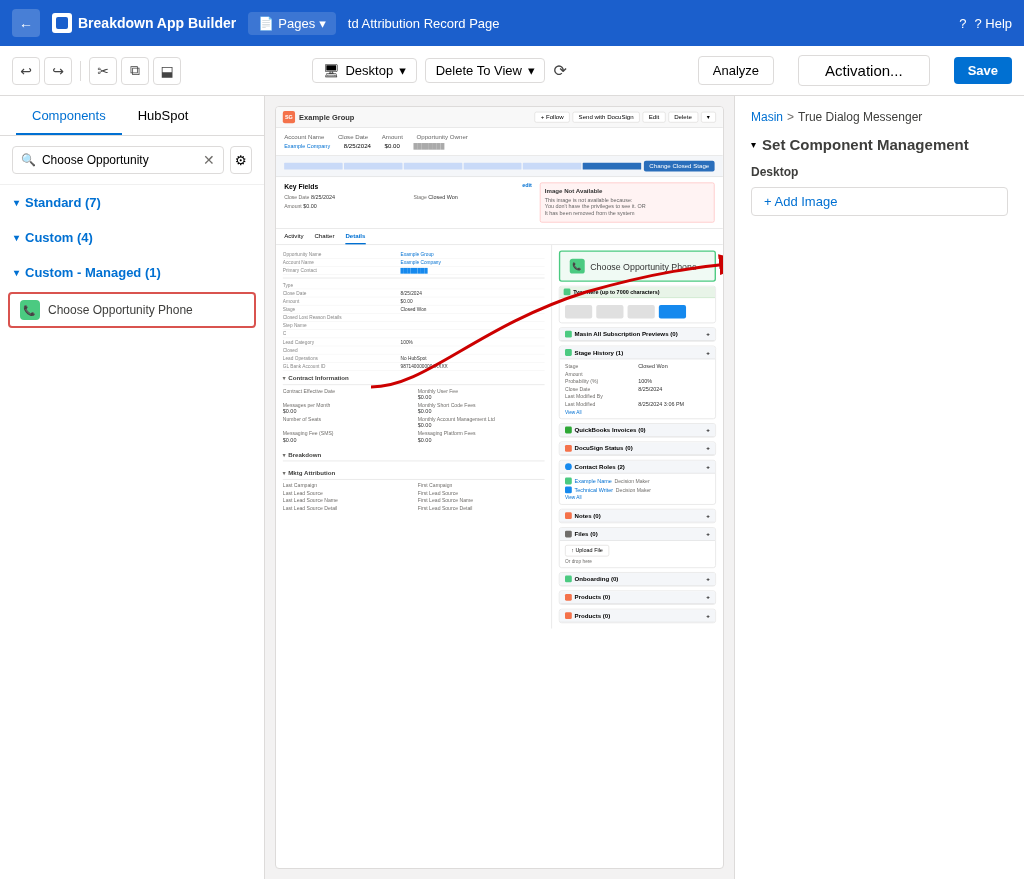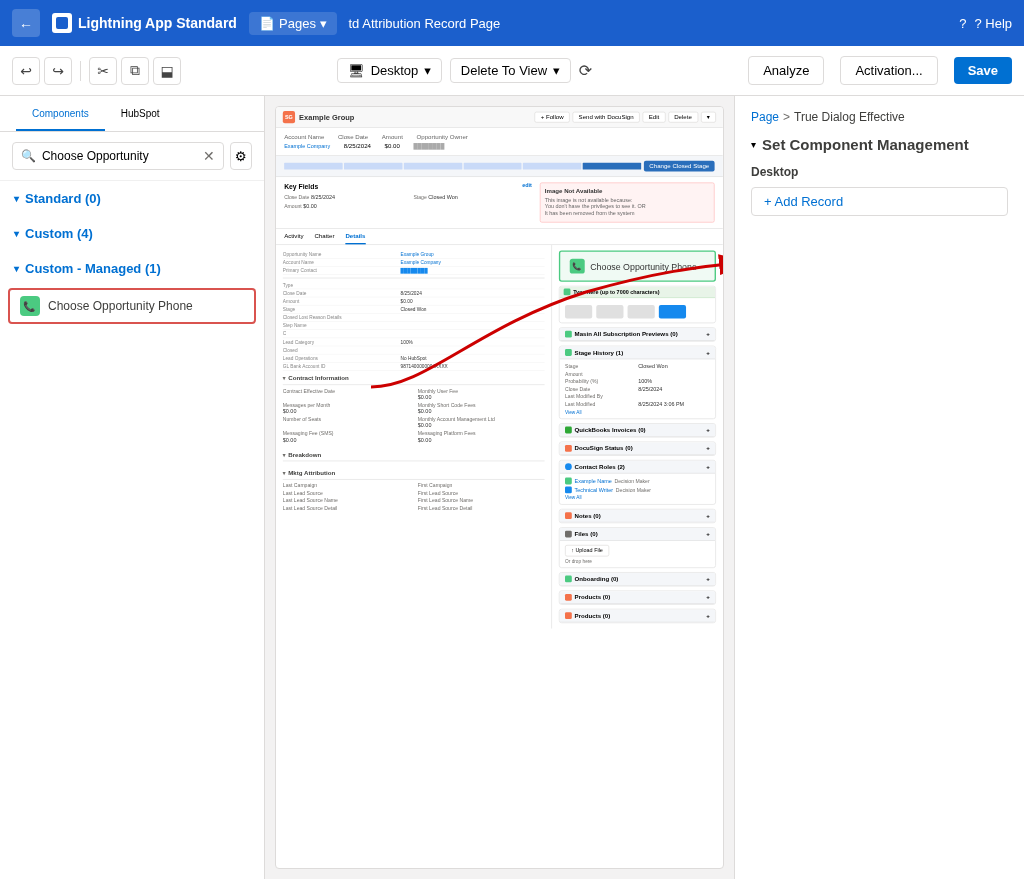--- a/index.html
+++ b/index.html
@@ -60,23 +60,23 @@
       display: flex; align-items: center; gap: 6px;
       border: 1px solid #dddbda; border-radius: 4px;
       padding: 4px 10px; background: white; cursor: pointer; font-size: 13px;
     }
     .view-select {
       display: flex; align-items: center; gap: 6px;
       border: 1px solid #dddbda; border-radius: 4px;
       padding: 4px 10px; background: white; cursor: pointer; font-size: 13px;
     }
     .refresh-btn { border: none; background: none; cursor: pointer; font-size: 16px; color: #444; }
-    .toolbar-right { display: flex; align-items: center; gap: 16px; }
+    .toolbar-right { display: flex; align-items: center; gap: 24px; }
     .analyze-btn { border: 1px solid #dddbda; background: white; border-radius: 4px; padding: 6px 14px; cursor: pointer; font-size: 13px; }
-    .activation-btn { border: 1px solid #dddbda; background: white; border-radius: 4px; padding: 6px 14px; cursor: pointer; font-size: 13px; }
+    .activation-btn { border: 1px solid #dddbda; background: white; border-radius: 4px; padding: 6px 26px; cursor: pointer; font-size: 15px; }
     .save-btn { border: none; background: #0070d2; color: white; border-radius: 4px; padding: 6px 14px; cursor: pointer; font-size: 13px; font-weight: 600; }
 
     
     .main-layout {
       display: flex;
       height: calc(879px - 46px - 50px);
       overflow: hidden;
     }
 
     
@@ -88,21 +88,21 @@
       flex-direction: column;
       flex-shrink: 0;
     }
     .panel-tabs {
       display: flex;
       border-bottom: 1px solid #dddbda;
       padding: 0 16px;
     }
     .panel-tab {
       padding: 12px 16px 10px;
-      font-size: 10px;
+      font-size: 13px;
       cursor: pointer;
       border-bottom: 2px solid transparent;
       font-weight: 500;
     }
     .panel-tab.active { border-bottom: 2px solid #0070d2; color: #0070d2; }
     .search-row {
       display: flex;
       align-items: center;
       gap: 6px;
       padding: 10px 12px;
@@ -408,21 +408,21 @@
 
 <div class="top-nav">
   <div class="top-nav-left">
     <button class="back-btn">
       <span>←</span>
     </button>
     <div class="app-title-group">
       <div class="app-icon">
         <div class="app-icon-inner"></div>
       </div>
-      <span class="app-title">Lightning App Standard</span>
+      <span class="app-title">Breakdown App Builder</span>
     </div>
     <div class="pages-btn">
       <span>📄</span>
       <span>Pages</span>
       <span>▾</span>
     </div>
     <span class="page-name">td Attribution Record Page</span>
   </div>
   <div class="top-nav-right">
     <span>?</span>
@@ -483,21 +483,21 @@
         <input type="text" value="Choose Opportunity" style="">
         <span class="search-clear">✕</span>
       </div>
       <button class="settings-btn">
         <span>⚙</span>
       </button>
     </div>
     <div class="components-list">
       <div class="section-header">
         <span class="chevron">▾</span>
-        <span>Standard (0)</span>
+        <span>Standard (7)</span>
       </div>
       <div class="section-header">
         <span class="chevron">▾</span>
         <span>Custom (4)</span>
       </div>
       <div class="section-header">
         <span class="chevron">▾</span>
         <span>Custom - Managed (1)</span>
       </div>
       <div class="component-item selected">
@@ -916,28 +916,28 @@
           </marker>
         </defs>
         <path d="M 95 280 C 150 280, 200 220, 310 185 C 380 165, 420 160, 470 155" stroke="#cc0000" stroke-width="3" fill="none" marker-end="url(#arrowhead)"></path>
       </svg>
 
     </div>
   </div>
 
   <div class="right-panel">
     <div class="breadcrumb">
-      <span>Page</span>
+      <span>Masin</span>
       <span class="sep">&gt;</span>
-      <span class="current">True Dialog Effective</span>
+      <span class="current">True Dialog Messenger</span>
     </div>
 
     <div class="set-visibility-header">
       <span class="chevron">▾</span>
       <span class="set-visibility-title">Set Component Management</span>
     </div>
 
     <div class="filters-label">Desktop</div>
 
-    <button class="add-filter-btn">+ Add Record</button>
+    <button class="add-filter-btn">+ Add Image</button>
   </div>
 
 </div>
 
 </body></html>

